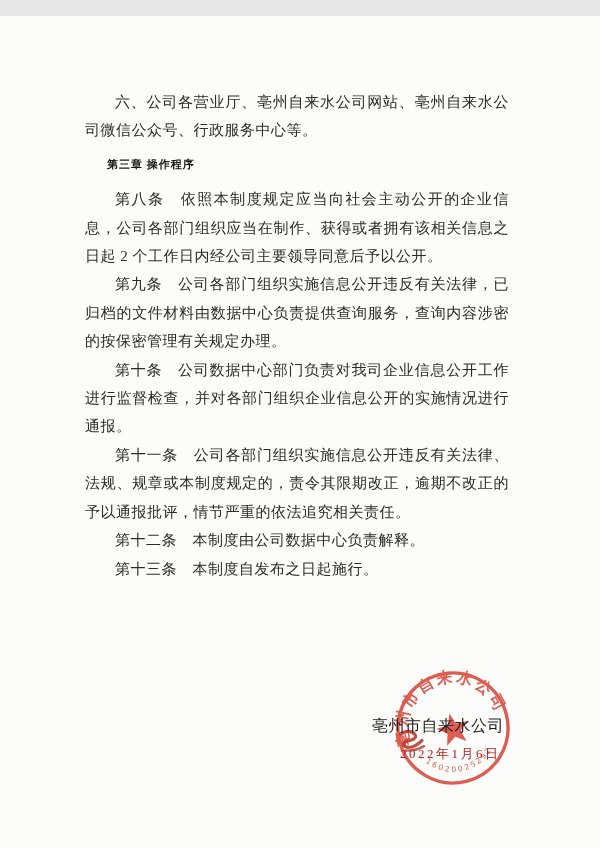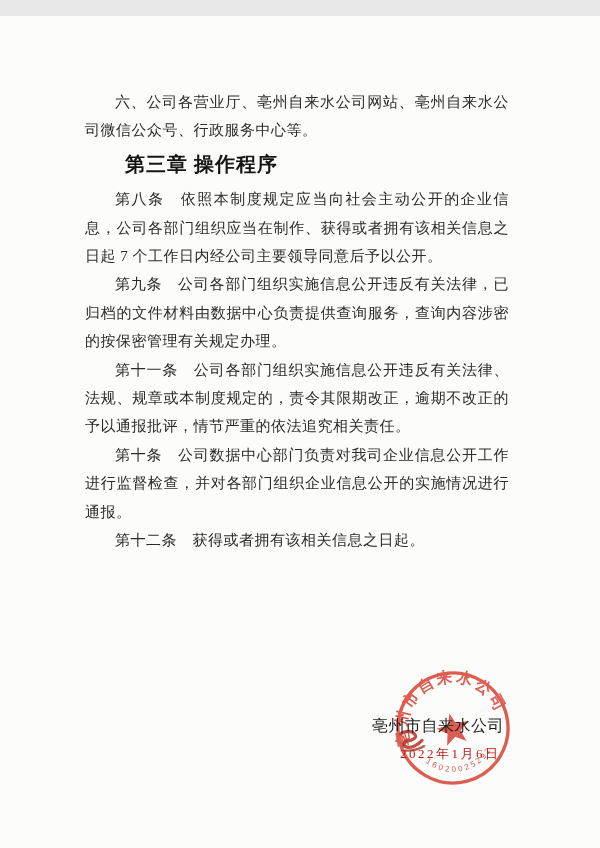--- a/index.html
+++ b/index.html
@@ -29,21 +29,21 @@
   }
   .doc-text p {
     margin: 0;
     text-indent: 2em;
   }
   .doc-text p.body {
     font-weight: normal;
   }
   .doc-text p.heading {
     font-weight: bold;
-    font-size: 20px;
+    font-size: 11px;
     color: #141414;
     margin: 5px 0 7px 0;
     letter-spacing: 1px;
     text-align: left;
   }
   
   .stamp-area {
     position: absolute;
     left: 360px;
     top: 640px;
@@ -92,25 +92,26 @@
   }
 </style>
 </head>
 <body>
 
 <div class="page">
 
   <div class="doc-text" id="doc-body">
       <p class="body">六、公司各营业厅、亳州自来水公司网站、亳州自来水公司微信公众号、行政服务中心等。</p>
       <p class="heading">第三章  操作程序</p>
-      <p class="body">第八条　依照本制度规定应当向社会主动公开的企业信息，公司各部门组织应当在制作、获得或者拥有该相关信息之日起 7 个工作日内经公司主要领导同意后予以公开。</p>
+      <p class="body">第八条　依照本制度规定应当向社会主动公开的企业信息，公司各部门组织应当在制作、获得或者拥有该相关信息之日起 2 个工作日内经公司主要领导同意后予以公开。</p>
       <p class="body">第九条　公司各部门组织实施信息公开违反有关法律，已归档的文件材料由数据中心负责提供查询服务，查询内容涉密的按保密管理有关规定办理。</p>
+      <p class="body">第十条　公司数据中心部门负责对我司企业信息公开工作进行监督检查，并对各部门组织企业信息公开的实施情况进行通报。</p>
       <p class="body">第十一条　公司各部门组织实施信息公开违反有关法律、法规、规章或本制度规定的，责令其限期改正，逾期不改正的予以通报批评，情节严重的依法追究相关责任。</p>
-      <p class="body">第十条　公司数据中心部门负责对我司企业信息公开工作进行监督检查，并对各部门组织企业信息公开的实施情况进行通报。</p>
-      <p class="body">第十二条　获得或者拥有该相关信息之日起。</p>
+      <p class="body">第十二条　本制度由公司数据中心负责解释。</p>
+      <p class="body">第十三条　本制度自发布之日起施行。</p>
     </div>
 
   <div class="stamp-area">
 
     <svg class="seal" viewBox="0 0 120 120" aria-hidden="true">
       <circle cx="60" cy="60" r="55" fill="none" stroke="#d8483a" stroke-width="3.4"></circle>
       <defs>
         <path id="arcTop" d="M 15.4,71.4 A 46 46 0 1 1 104.6,71.4" fill="none"></path>
         <path id="arcBottom" d="M 23.8,85 A 44 44 0 0 0 96.2,85" fill="none"></path>
       </defs>

